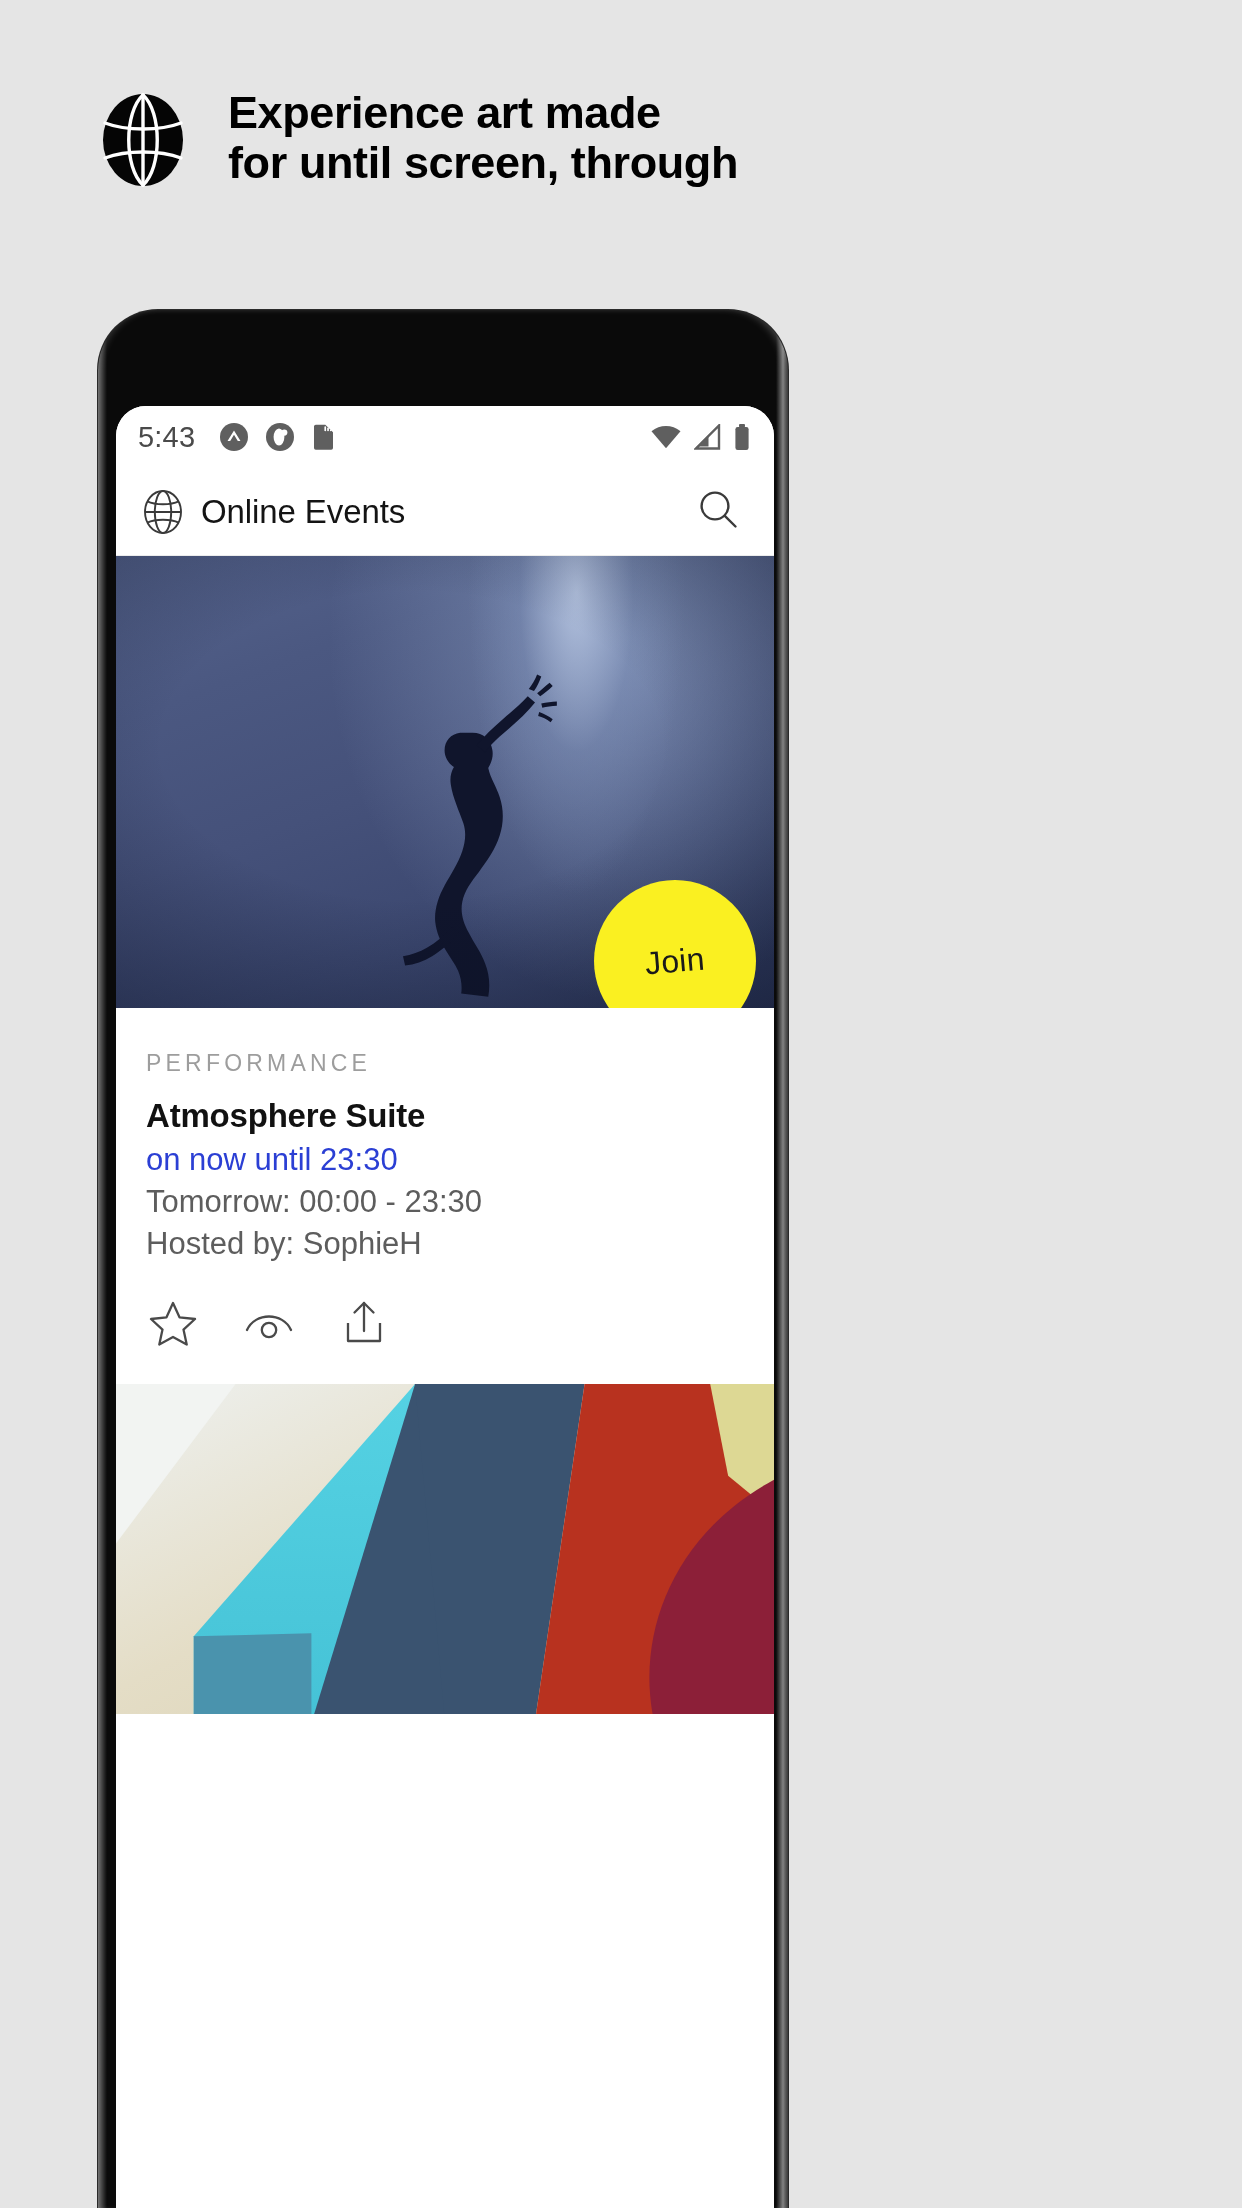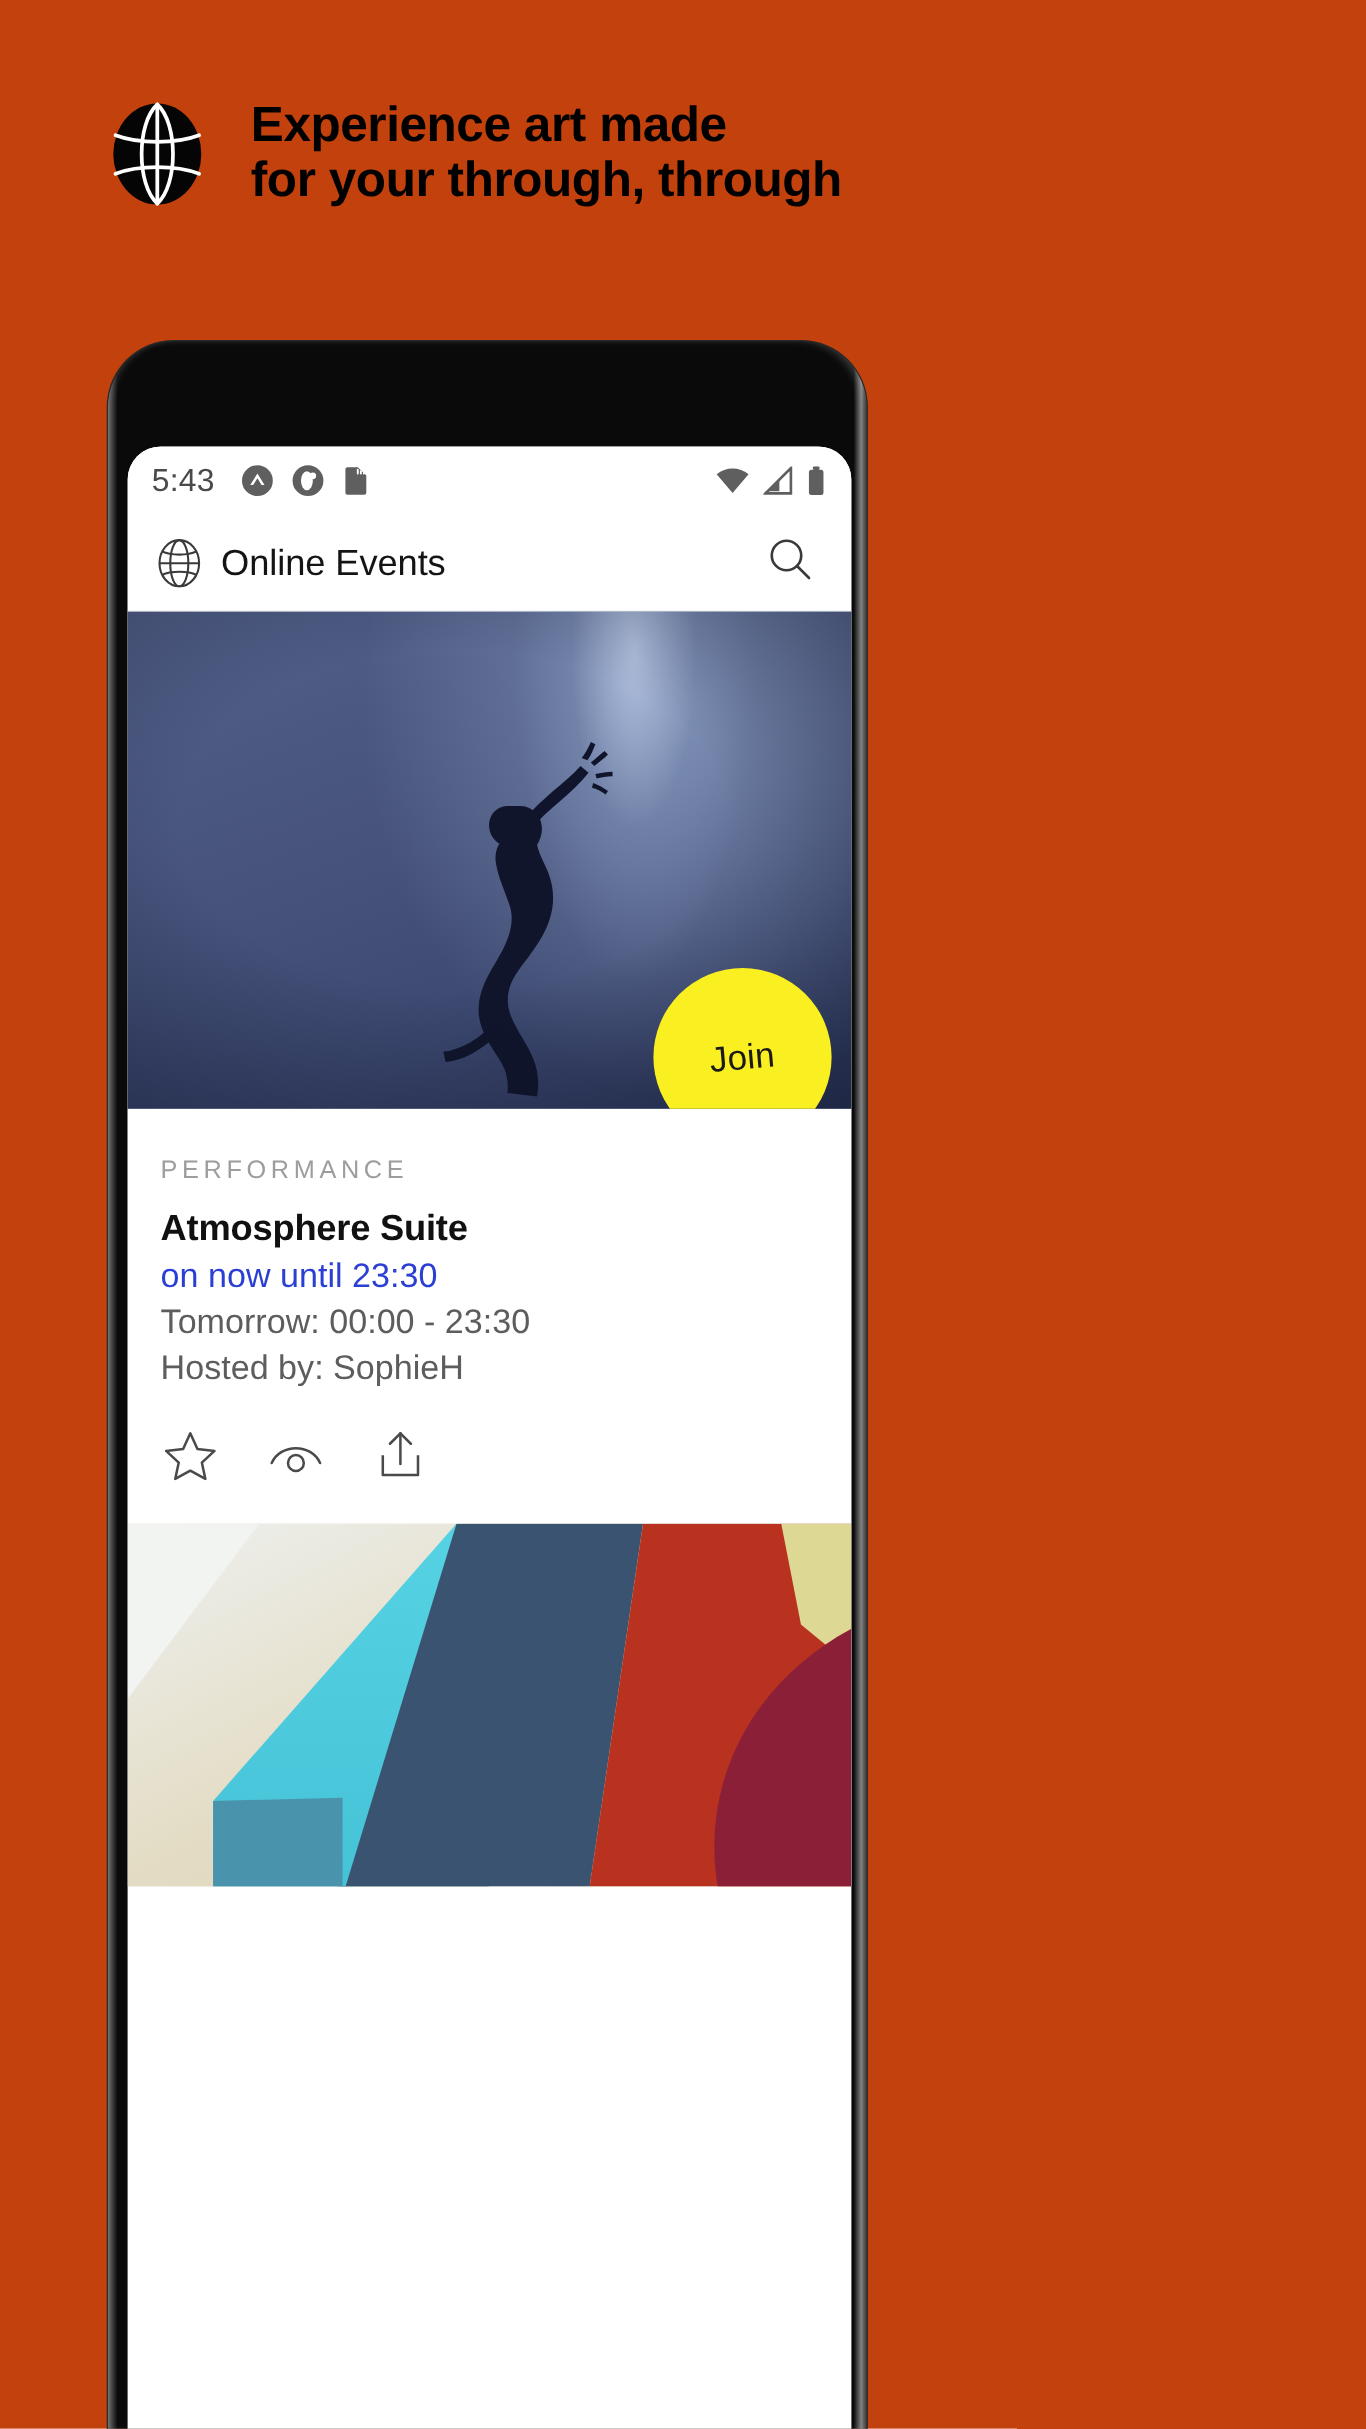--- a/index.html
+++ b/index.html
@@ -2,21 +2,21 @@
 <html><head>
 <meta charset="utf-8">
 <style>
   * { margin:0; padding:0; box-sizing:border-box; }
   html, body {
     width:1242px; height:2208px;
     background:#ffffff;
     font-family:"Liberation Sans", sans-serif;
     overflow:hidden;
   }
-  .page { position:relative; width:1242px; height:2208px; background:#c2410c; }
+  .page { position:relative; width:1242px; height:2208px; background:#e5e5e5; }
 
   
   .promo {
     position:absolute; left:100px; top:88px;
     display:flex; align-items:flex-start; gap:42px;
   }
   .promo-logo { width:86px; height:96px; flex:none; margin-top:4px; }
   .promo-text {
     font-size:45px; line-height:1.11; font-weight:700;
     color:#000; letter-spacing:-0.4px; max-width:560px;
@@ -135,21 +135,21 @@
       <g fill="none" stroke="#ffffff" stroke-width="3.4" stroke-linecap="round">
         <path d="M43 3 C 24 20, 24 76, 43 93"></path>
         <path d="M43 3 C 62 20, 62 76, 43 93"></path>
         <path d="M43 3 L 43 93"></path>
         <path d="M5 31 C 26 39, 60 39, 81 31"></path>
         <path d="M5 66 C 26 58, 60 58, 81 66"></path>
       </g>
     </svg>
     <div class="promo-text">
       <span class="ln">Experience art made</span>
-      <span class="ln">for your through, through</span>
+      <span class="ln">for until screen, through</span>
     </div>
   </div>
 
   <div class="phone">
     <div class="phone-gloss"></div>
 
     <div class="screen">
 
       <div class="statusbar">
         <span class="sb-time">5:43</span>

